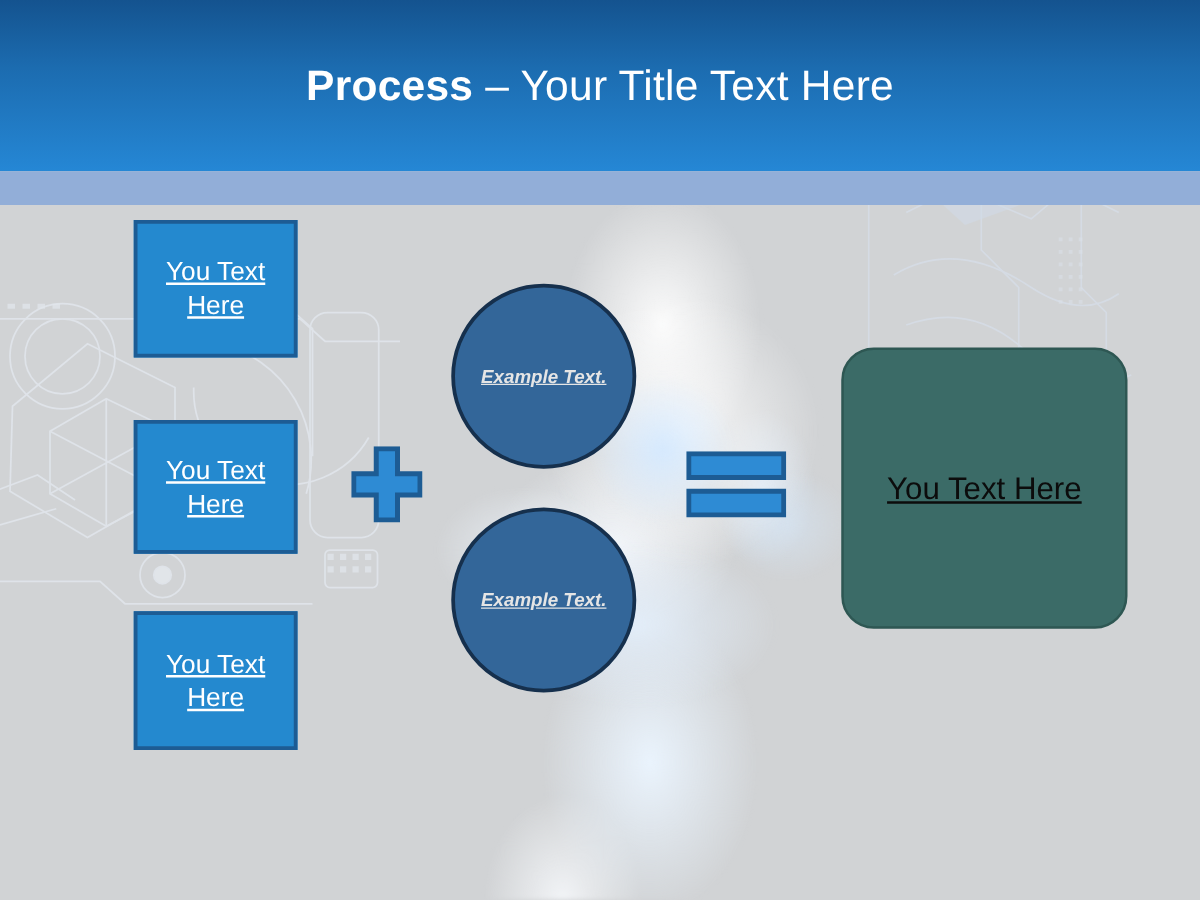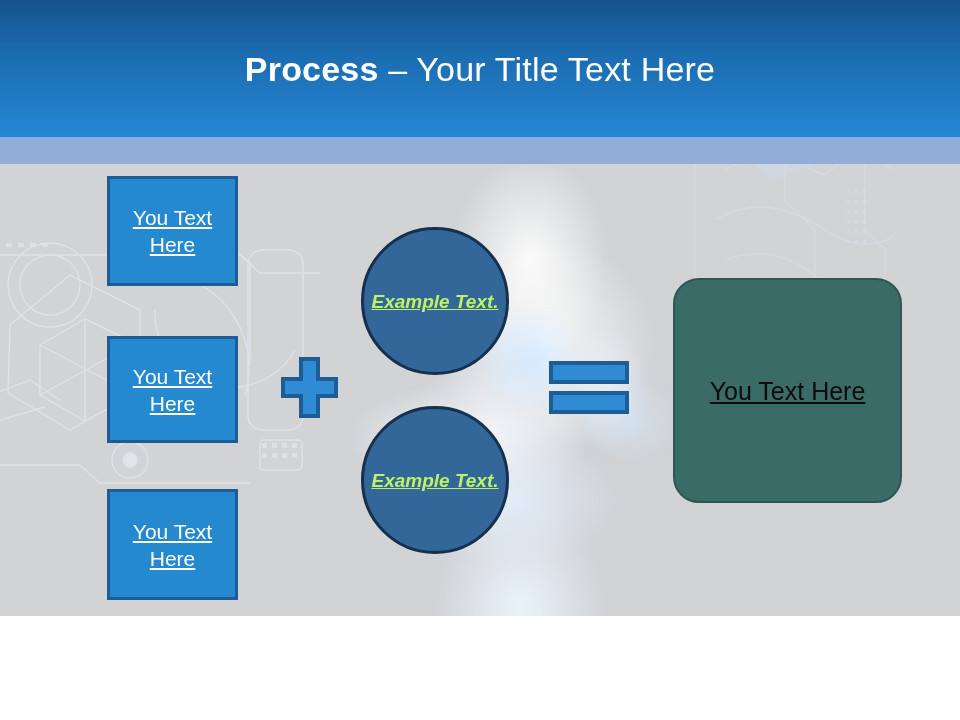--- a/index.html
+++ b/index.html
@@ -3,21 +3,21 @@
 <meta charset="utf-8">
 <style>
   html, body {
     margin: 0;
     padding: 0;
     background: #ffffff;
   }
   #slide {
     position: relative;
     width: 960px;
-    height: 616px;
+    height: 720px;
     overflow: hidden;
     font-family: "Liberation Sans", sans-serif;
     background: #d2d4d6;
   }
 
   
   .bg-layer {
     position: absolute;
     inset: 0;
     pointer-events: none;
@@ -150,22 +150,22 @@
     width: 148px;
     height: 148px;
     border-radius: 50%;
     background: #336699;
     border: 3px solid #16304d;
     box-sizing: border-box;
     display: flex;
     align-items: center;
     justify-content: center;
     text-align: center;
-    color: #bef264;
-    font-size: 19px;
+    color: #e5e5e5;
+    font-size: 15px;
     line-height: 21px;
     font-weight: bold;
     font-style: italic;
   }
   #circle1 { left: 361px; top: 227px; }
   #circle2 { left: 361px; top: 406px; }
 
   .plus {
     left: 281px;
     top: 357px;

